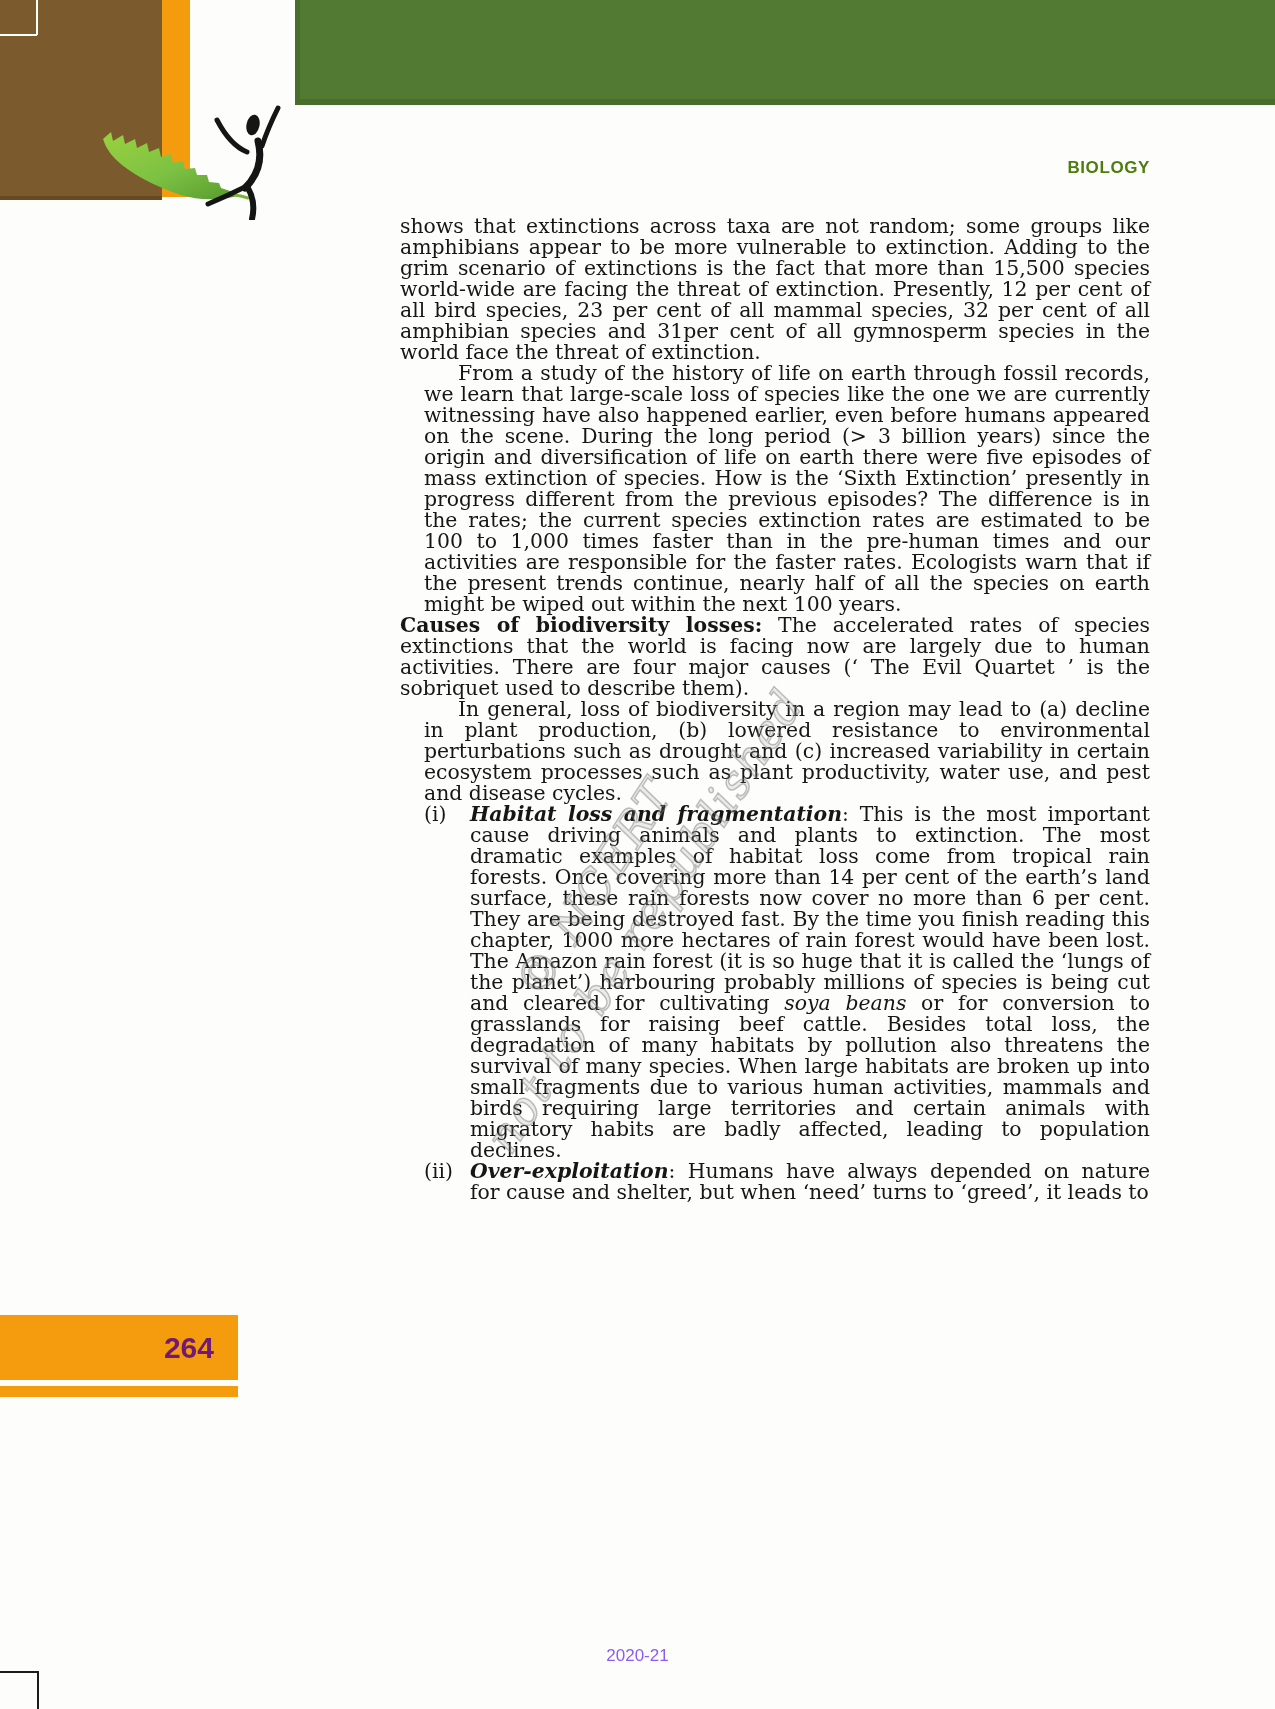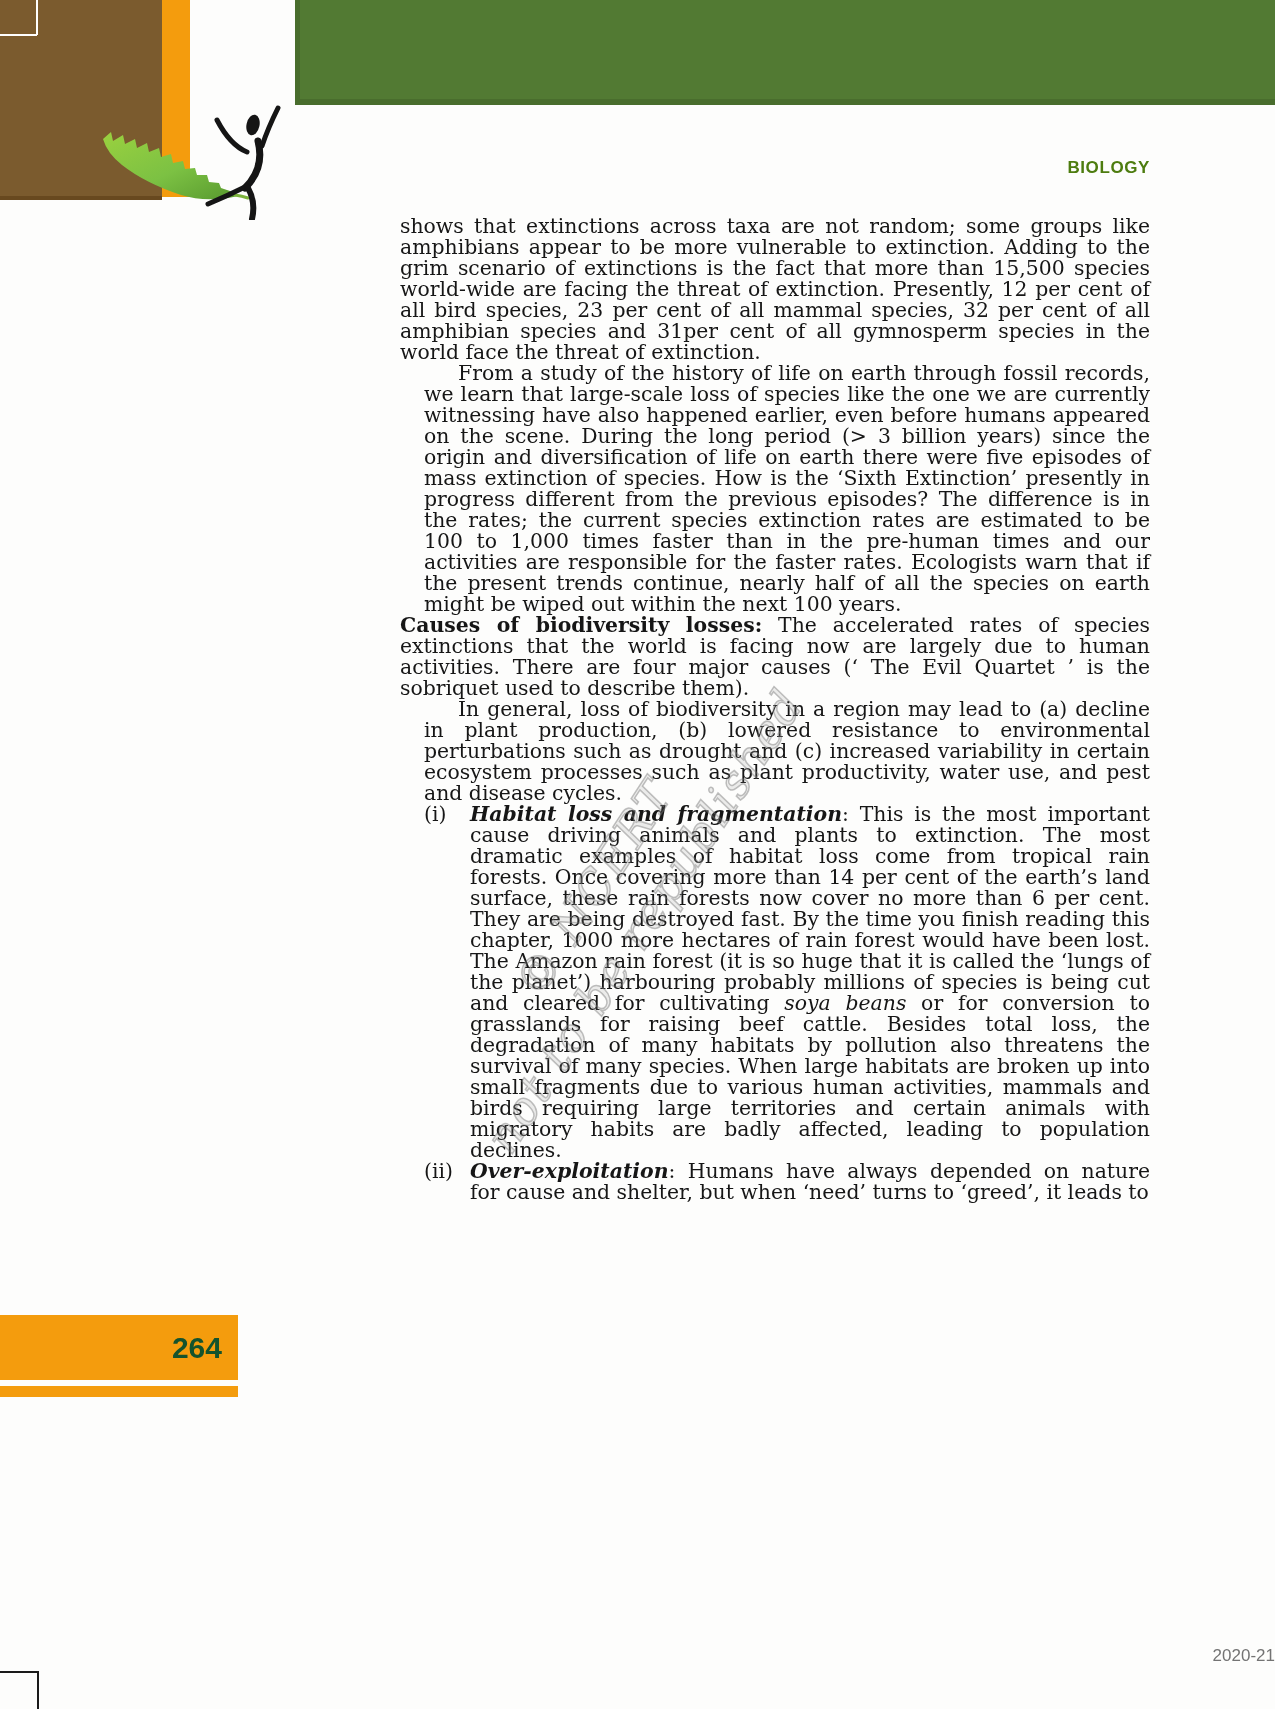--- a/index.html
+++ b/index.html
@@ -40,27 +40,27 @@
     transform:rotate(-57deg); text-align:center; pointer-events:none;
     font-family:"DejaVu Serif", serif; font-style:italic;
     font-size:46px; line-height:1.3; letter-spacing:2px;
     color:rgba(145,145,145,0.16);
     -webkit-text-stroke:1.5px rgba(120,120,120,0.45);}
 
   
   #page-band{position:absolute; left:0; top:1315px; width:238px; height:65px;
     background:#f49c0d; display:flex; align-items:center; justify-content:flex-end;}
   #page-number{font-family:"Liberation Sans", sans-serif; font-weight:bold;
-    font-size:30px; color:#14532d; padding-right:16px;}
+    font-size:30px; color:#701a75; padding-right:24px;}
   #page-band-strip{position:absolute; left:0; top:1386px; width:238px; height:11px;
     background:#f49c0d;}
 
   #footer-year{position:absolute; left:0; top:1646px; width:1275px;
-    text-align:right; font-family:"Liberation Sans", sans-serif;
-    font-size:17px; color:#737373;}
+    text-align:center; font-family:"Liberation Sans", sans-serif;
+    font-size:17px; color:#8b5cf6;}
 </style>
 </head>
 <body>
 
 <div id="page">
 
   <div id="brown-box"></div>
   <div id="orange-stripe"></div>
   <div id="green-band"></div>
 

